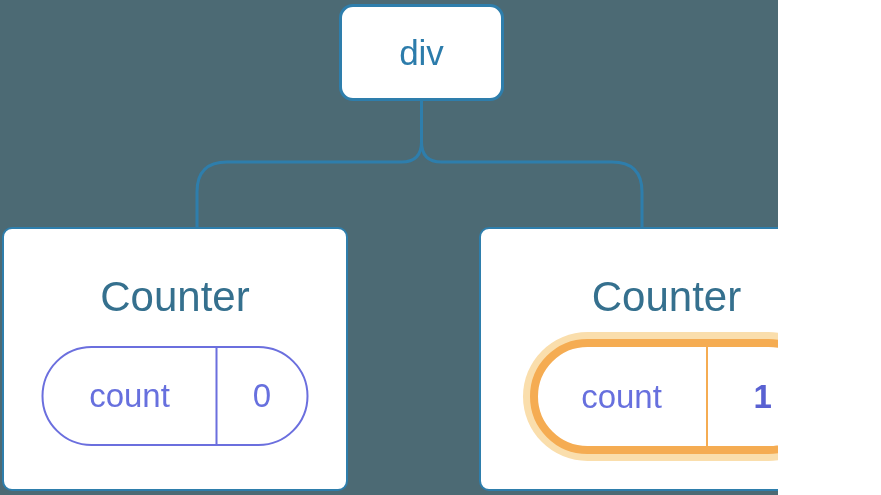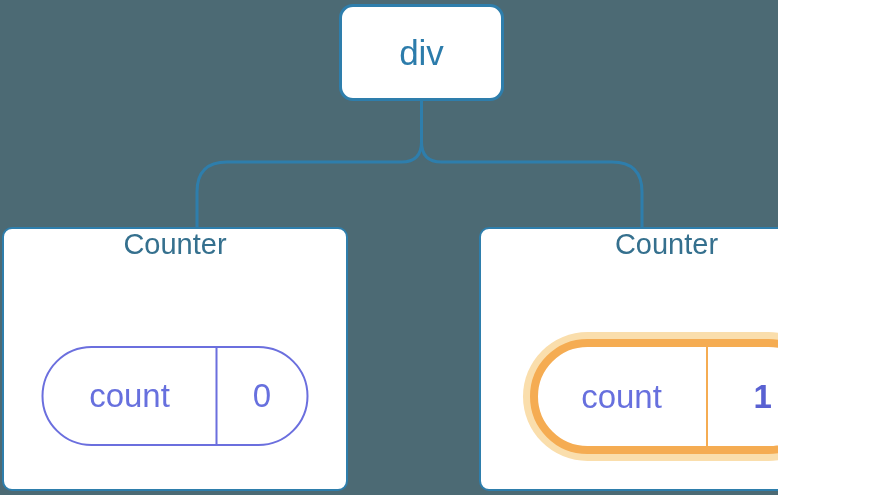--- a/index.html
+++ b/index.html
@@ -54,22 +54,23 @@
     top: 227px;
     background: var(--node-fill);
     border: 2.5px solid var(--blue);
     border-radius: 10px;
     box-sizing: border-box;
     height: 264px;
   }
   .card-left  { left: 2px;   width: 346px; }
   .card-right { left: 479px; width: 375px; }
   .card-title {
+    margin-top: 45px;
     text-align: center;
-    font-size: 29px;
+    font-size: 42px;
     font-weight: 500;
     color: var(--title);
     line-height: 1.1;
   }
   
   .pill {
     position: absolute;
     left: 50%;
     transform: translateX(-50%);
     top: 117px;

